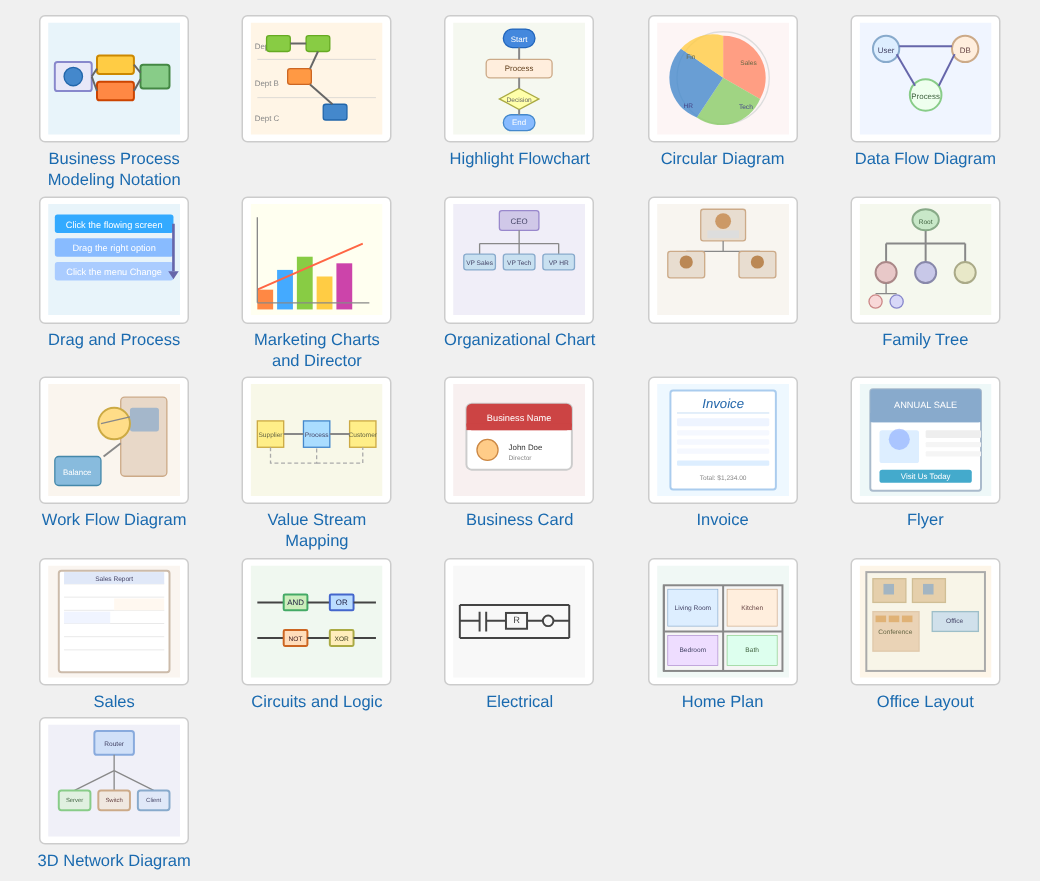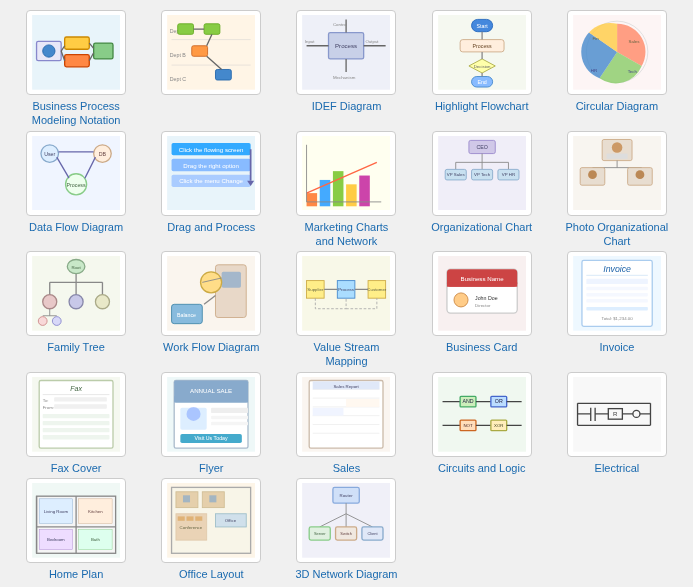--- a/index.html
+++ b/index.html
@@ -81,38 +81,20 @@
       <rect x="55" y="62" width="18" height="12" rx="2" fill="#4488cc" stroke="#2266aa" stroke-width="1"></rect>
       <line x1="30" y1="16" x2="42" y2="16" stroke="#666" stroke-width="1.5" marker-end="url(#arr)"></line>
       <line x1="51" y1="22" x2="45" y2="35" stroke="#666" stroke-width="1.5"></line>
       <line x1="45" y1="47" x2="62" y2="62" stroke="#666" stroke-width="1.5"></line>
     </svg>
       </div>
     </div>
     <div class="item">
       <div class="thumb">
         <svg viewBox="0 0 100 85" xmlns="http://www.w3.org/2000/svg">
-      <rect width="100" height="85" fill="#eef0f8"></rect>
-      <rect x="30" y="20" width="40" height="30" rx="2" fill="#c8d0e8" stroke="#8898cc" stroke-width="1.5"></rect>
-      <text x="50" y="38" text-anchor="middle" font-size="7" fill="#446">Process</text>
-      <line x1="5" y1="35" x2="30" y2="35" stroke="#666" stroke-width="1.5"></line>
-      <text x="3" y="32" font-size="5" fill="#888">Input</text>
-      <line x1="70" y1="35" x2="95" y2="35" stroke="#666" stroke-width="1.5"></line>
-      <text x="72" y="32" font-size="5" fill="#888">Output</text>
-      <line x1="50" y1="5" x2="50" y2="20" stroke="#666" stroke-width="1.5"></line>
-      <text x="35" y="12" font-size="5" fill="#888">Control</text>
-      <line x1="50" y1="50" x2="50" y2="65" stroke="#666" stroke-width="1.5"></line>
-      <text x="35" y="73" font-size="5" fill="#888">Mechanism</text>
-    </svg>
-      </div>
-      <div class="label">IDEF Diagram</div>
-    </div>
-    <div class="item">
-      <div class="thumb">
-        <svg viewBox="0 0 100 85" xmlns="http://www.w3.org/2000/svg">
       <rect width="100" height="85" fill="#f5f8f0"></rect>
       <rect x="38" y="5" width="24" height="14" rx="7" fill="#4488dd" stroke="#2266bb" stroke-width="1"></rect>
       <text x="50" y="15" text-anchor="middle" font-size="6" fill="white">Start</text>
       <rect x="25" y="28" width="50" height="14" rx="3" fill="#ffeedd" stroke="#ccaa88" stroke-width="1"></rect>
       <text x="50" y="37" text-anchor="middle" font-size="6" fill="#664422">Process</text>
       <polygon points="50,50 35,58 50,66 65,58" fill="#ffffaa" stroke="#aaaa44" stroke-width="1"></polygon>
       <text x="50" y="60" text-anchor="middle" font-size="5" fill="#666">Decision</text>
       <rect x="38" y="70" width="24" height="12" rx="6" fill="#88bbff" stroke="#4488cc" stroke-width="1"></rect>
       <text x="50" y="78" text-anchor="middle" font-size="6" fill="white">End</text>
       <line x1="50" y1="19" x2="50" y2="28" stroke="#888" stroke-width="1.5"></line>
@@ -179,21 +161,21 @@
       <rect x="5" y="65" width="12" height="15" fill="#ff8844"></rect>
       <rect x="20" y="50" width="12" height="30" fill="#44aaff"></rect>
       <rect x="35" y="40" width="12" height="40" fill="#88cc44"></rect>
       <rect x="50" y="55" width="12" height="25" fill="#ffcc44"></rect>
       <rect x="65" y="45" width="12" height="35" fill="#cc44aa"></rect>
       <line x1="5" y1="65" x2="85" y2="30" stroke="#ff6644" stroke-width="1.5" fill="none"></line>
       <line x1="5" y1="75" x2="90" y2="75" stroke="#888" stroke-width="1"></line>
       <line x1="5" y1="10" x2="5" y2="75" stroke="#888" stroke-width="1"></line>
     </svg>
       </div>
-      <div class="label">Marketing Charts and Network</div>
+      <div class="label">Marketing Charts and Director</div>
     </div>
     <div class="item">
       <div class="thumb">
         <svg viewBox="0 0 100 85" xmlns="http://www.w3.org/2000/svg">
       <rect width="100" height="85" fill="#f0eef8"></rect>
       <rect x="35" y="5" width="30" height="15" rx="2" fill="#d0c8e8" stroke="#9988cc" stroke-width="1"></rect>
       <text x="50" y="15" text-anchor="middle" font-size="6" fill="#446">CEO</text>
       <line x1="50" y1="20" x2="50" y2="30" stroke="#888" stroke-width="1"></line>
       <line x1="20" y1="30" x2="80" y2="30" stroke="#888" stroke-width="1"></line>
       <line x1="20" y1="30" x2="20" y2="38" stroke="#888" stroke-width="1"></line>
@@ -219,21 +201,20 @@
       <line x1="50" y1="28" x2="50" y2="36" stroke="#888" stroke-width="1"></line>
       <line x1="22" y1="36" x2="78" y2="36" stroke="#888" stroke-width="1"></line>
       <rect x="8" y="36" width="28" height="20" rx="2" fill="#e8ddd0" stroke="#ccaa88" stroke-width="1"></rect>
       <circle cx="22" cy="44" r="5" fill="#bb8855"></circle>
       <rect x="62" y="36" width="28" height="20" rx="2" fill="#e8ddd0" stroke="#ccaa88" stroke-width="1"></rect>
       <circle cx="76" cy="44" r="5" fill="#bb8855"></circle>
       <line x1="22" y1="36" x2="22" y2="36" stroke="#888" stroke-width="1"></line>
       <line x1="76" y1="36" x2="76" y2="36" stroke="#888" stroke-width="1"></line>
     </svg>
       </div>
-      <div class="label">Photo Organizational Chart</div>
     </div>
     <div class="item">
       <div class="thumb">
         <svg viewBox="0 0 100 85" xmlns="http://www.w3.org/2000/svg">
       <rect width="100" height="85" fill="#f5f8ee"></rect>
       <line x1="50" y1="15" x2="50" y2="30" stroke="#888" stroke-width="1.5"></line>
       <line x1="20" y1="30" x2="80" y2="30" stroke="#888" stroke-width="1.5"></line>
       <line x1="20" y1="30" x2="20" y2="45" stroke="#888" stroke-width="1.5"></line>
       <line x1="50" y1="30" x2="50" y2="45" stroke="#888" stroke-width="1.5"></line>
       <line x1="80" y1="30" x2="80" y2="45" stroke="#888" stroke-width="1.5"></line>
@@ -311,39 +292,20 @@
       <rect x="15" y="49" width="70" height="4" rx="1" fill="#f5f8ff"></rect>
       <rect x="15" y="58" width="70" height="4" rx="1" fill="#ddeeff"></rect>
       <text x="50" y="73" text-anchor="middle" font-size="5" fill="#888">Total: $1,234.00</text>
     </svg>
       </div>
       <div class="label">Invoice</div>
     </div>
     <div class="item">
       <div class="thumb">
         <svg viewBox="0 0 100 85" xmlns="http://www.w3.org/2000/svg">
-      <rect width="100" height="85" fill="#f5f8f0"></rect>
-      <rect x="8" y="4" width="84" height="77" rx="2" fill="white" stroke="#bbccaa" stroke-width="1.5"></rect>
-      <text x="50" y="16" text-anchor="middle" font-size="8" fill="#446644" font-style="italic">Fax</text>
-      <line x1="12" y1="20" x2="88" y2="20" stroke="#ccc" stroke-width="0.5"></line>
-      <text x="12" y="28" font-size="5" fill="#888">To:</text>
-      <rect x="25" y="23" width="60" height="5" rx="1" fill="#f0f0f0"></rect>
-      <text x="12" y="36" font-size="5" fill="#888">From:</text>
-      <rect x="25" y="31" width="60" height="5" rx="1" fill="#f0f0f0"></rect>
-      <rect x="12" y="42" width="76" height="5" rx="1" fill="#eef5ee"></rect>
-      <rect x="12" y="50" width="76" height="5" rx="1" fill="#eef5ee"></rect>
-      <rect x="12" y="58" width="76" height="5" rx="1" fill="#eef5ee"></rect>
-      <rect x="12" y="66" width="76" height="5" rx="1" fill="#eef5ee"></rect>
-    </svg>
-      </div>
-      <div class="label">Fax Cover</div>
-    </div>
-    <div class="item">
-      <div class="thumb">
-        <svg viewBox="0 0 100 85" xmlns="http://www.w3.org/2000/svg">
       <rect width="100" height="85" fill="#eef8f8"></rect>
       <rect x="8" y="4" width="84" height="77" rx="2" fill="white" stroke="#aabbcc" stroke-width="1.5"></rect>
       <rect x="8" y="4" width="84" height="25" rx="2" fill="#88aacc"></rect>
       <rect x="8" y="22" width="84" height="7" fill="#88aacc"></rect>
       <text x="50" y="18" text-anchor="middle" font-size="7" fill="white">ANNUAL SALE</text>
       <rect x="15" y="35" width="30" height="25" rx="2" fill="#ddeeff"></rect>
       <circle cx="30" cy="42" r="8" fill="#88aaff" opacity="0.6"></circle>
       <rect x="50" y="35" width="42" height="6" rx="1" fill="#eee"></rect>
       <rect x="50" y="44" width="42" height="4" rx="1" fill="#f5f5f5"></rect>
       <rect x="50" y="51" width="42" height="4" rx="1" fill="#f5f5f5"></rect>

